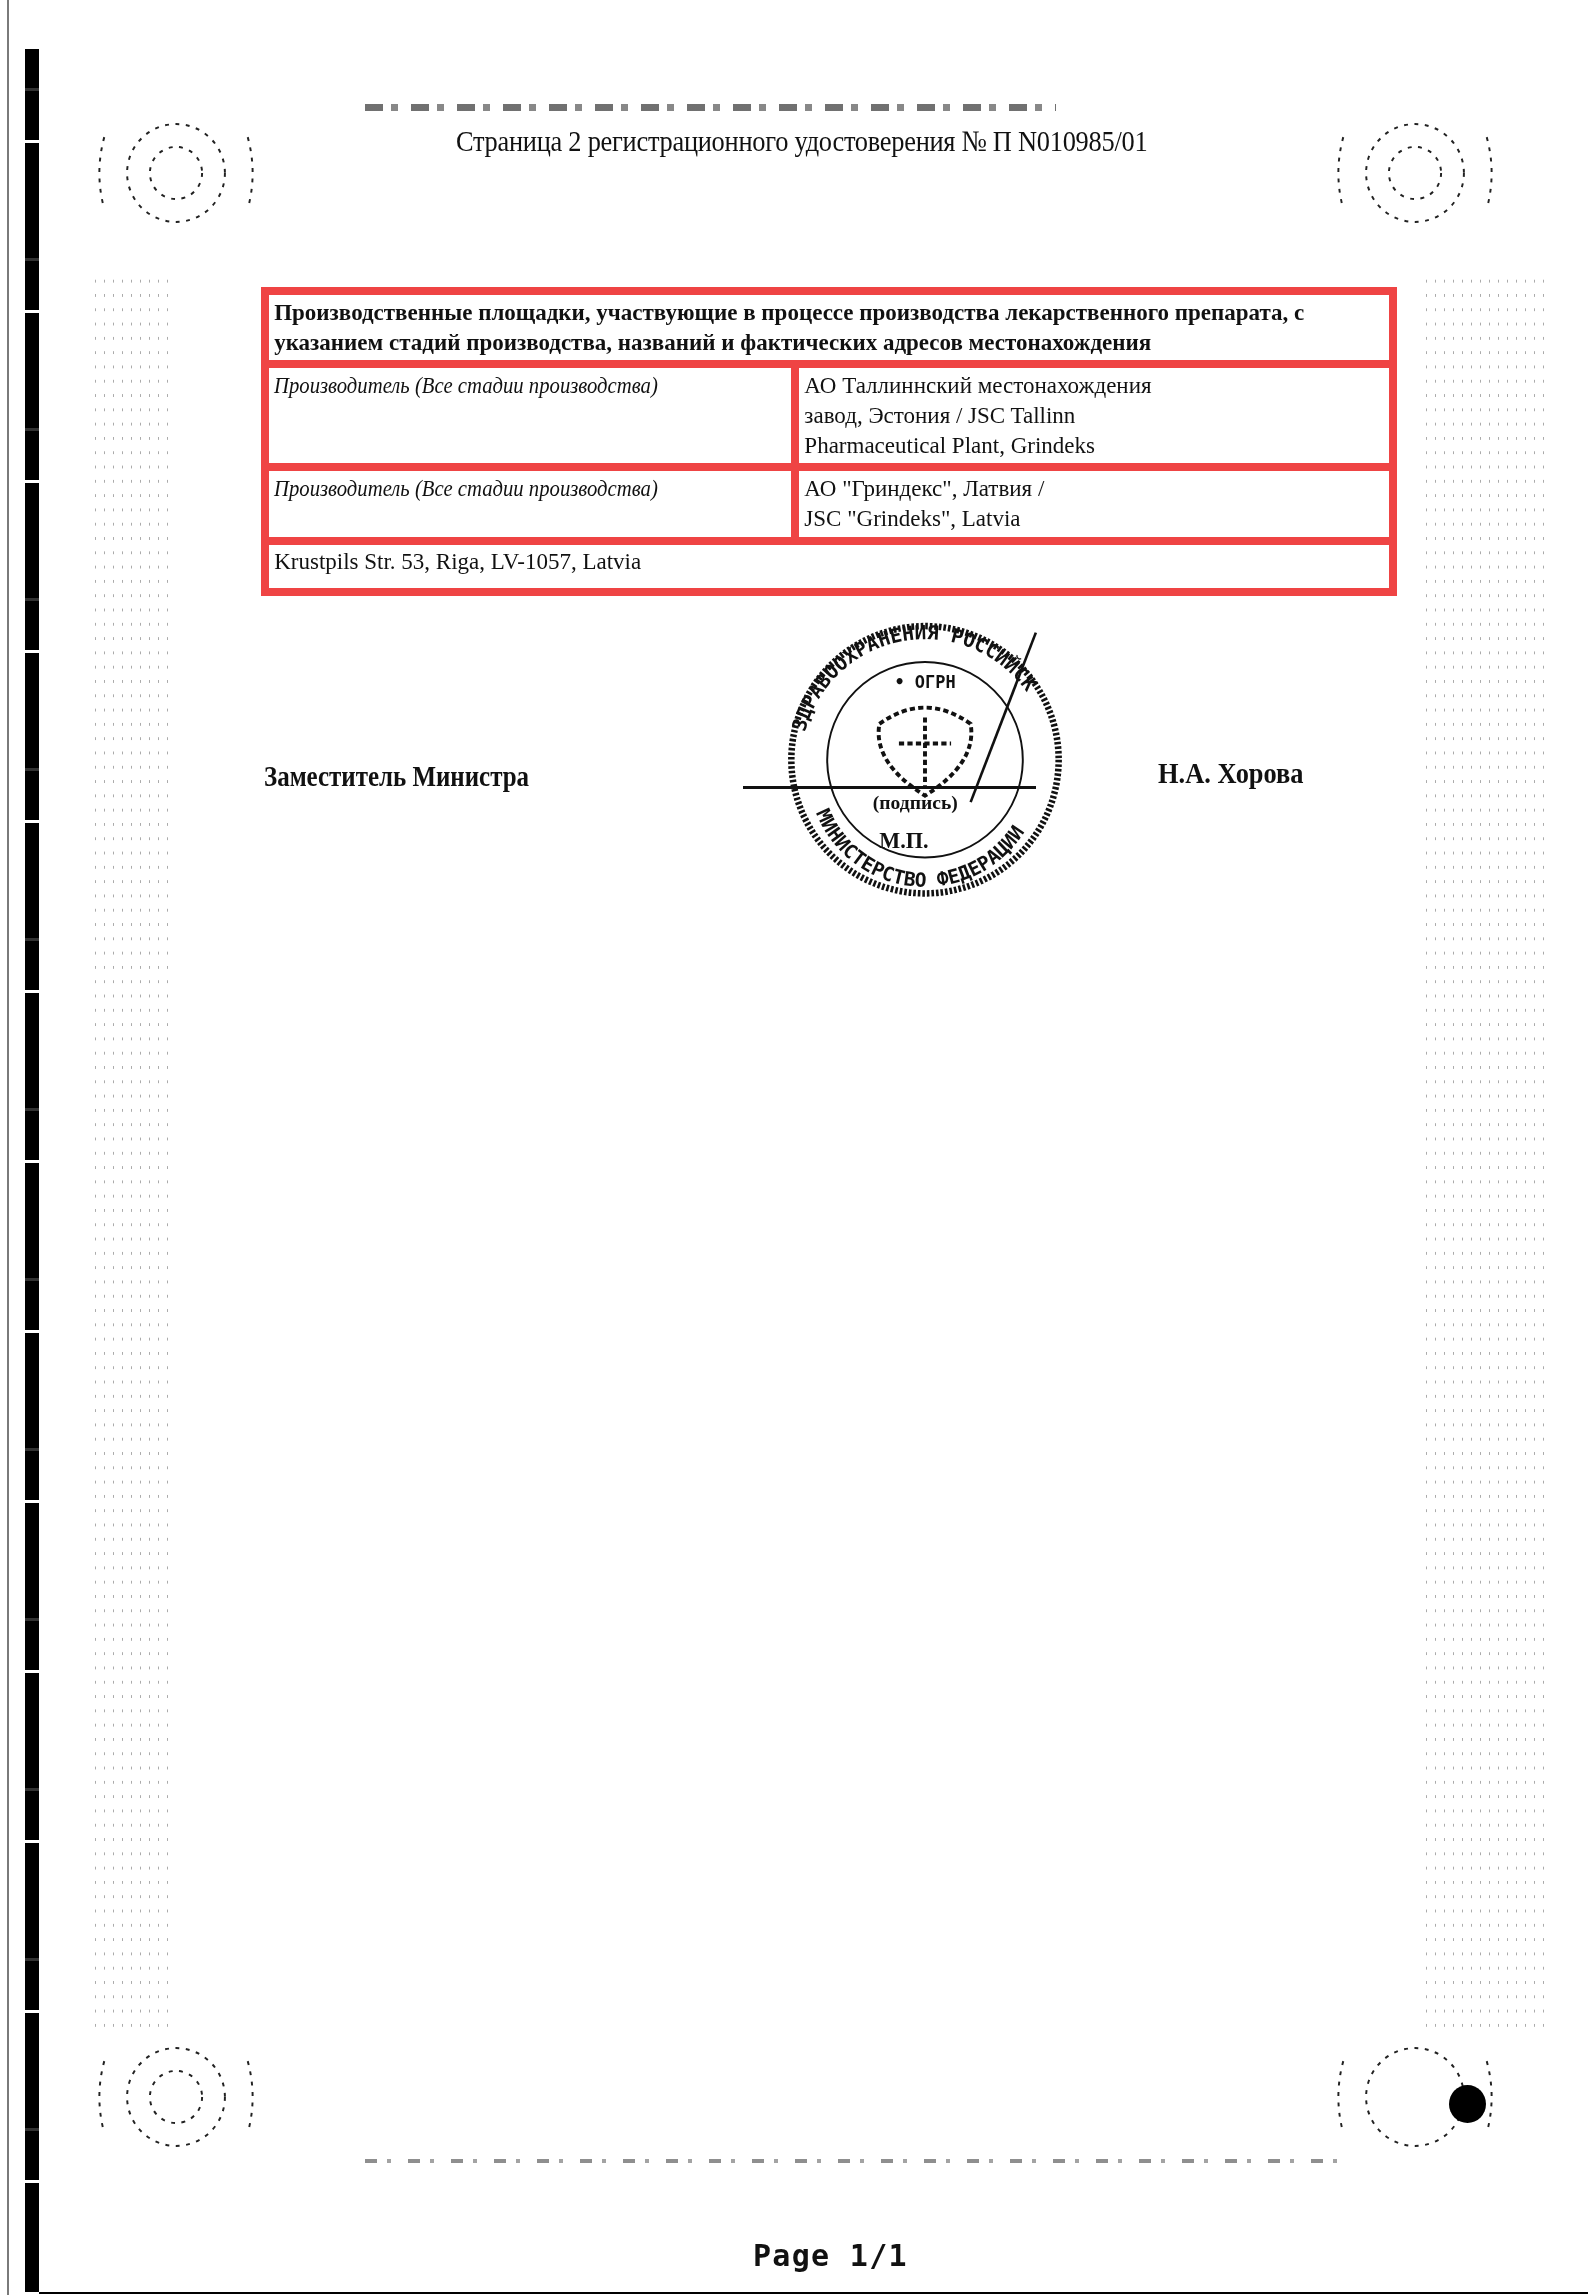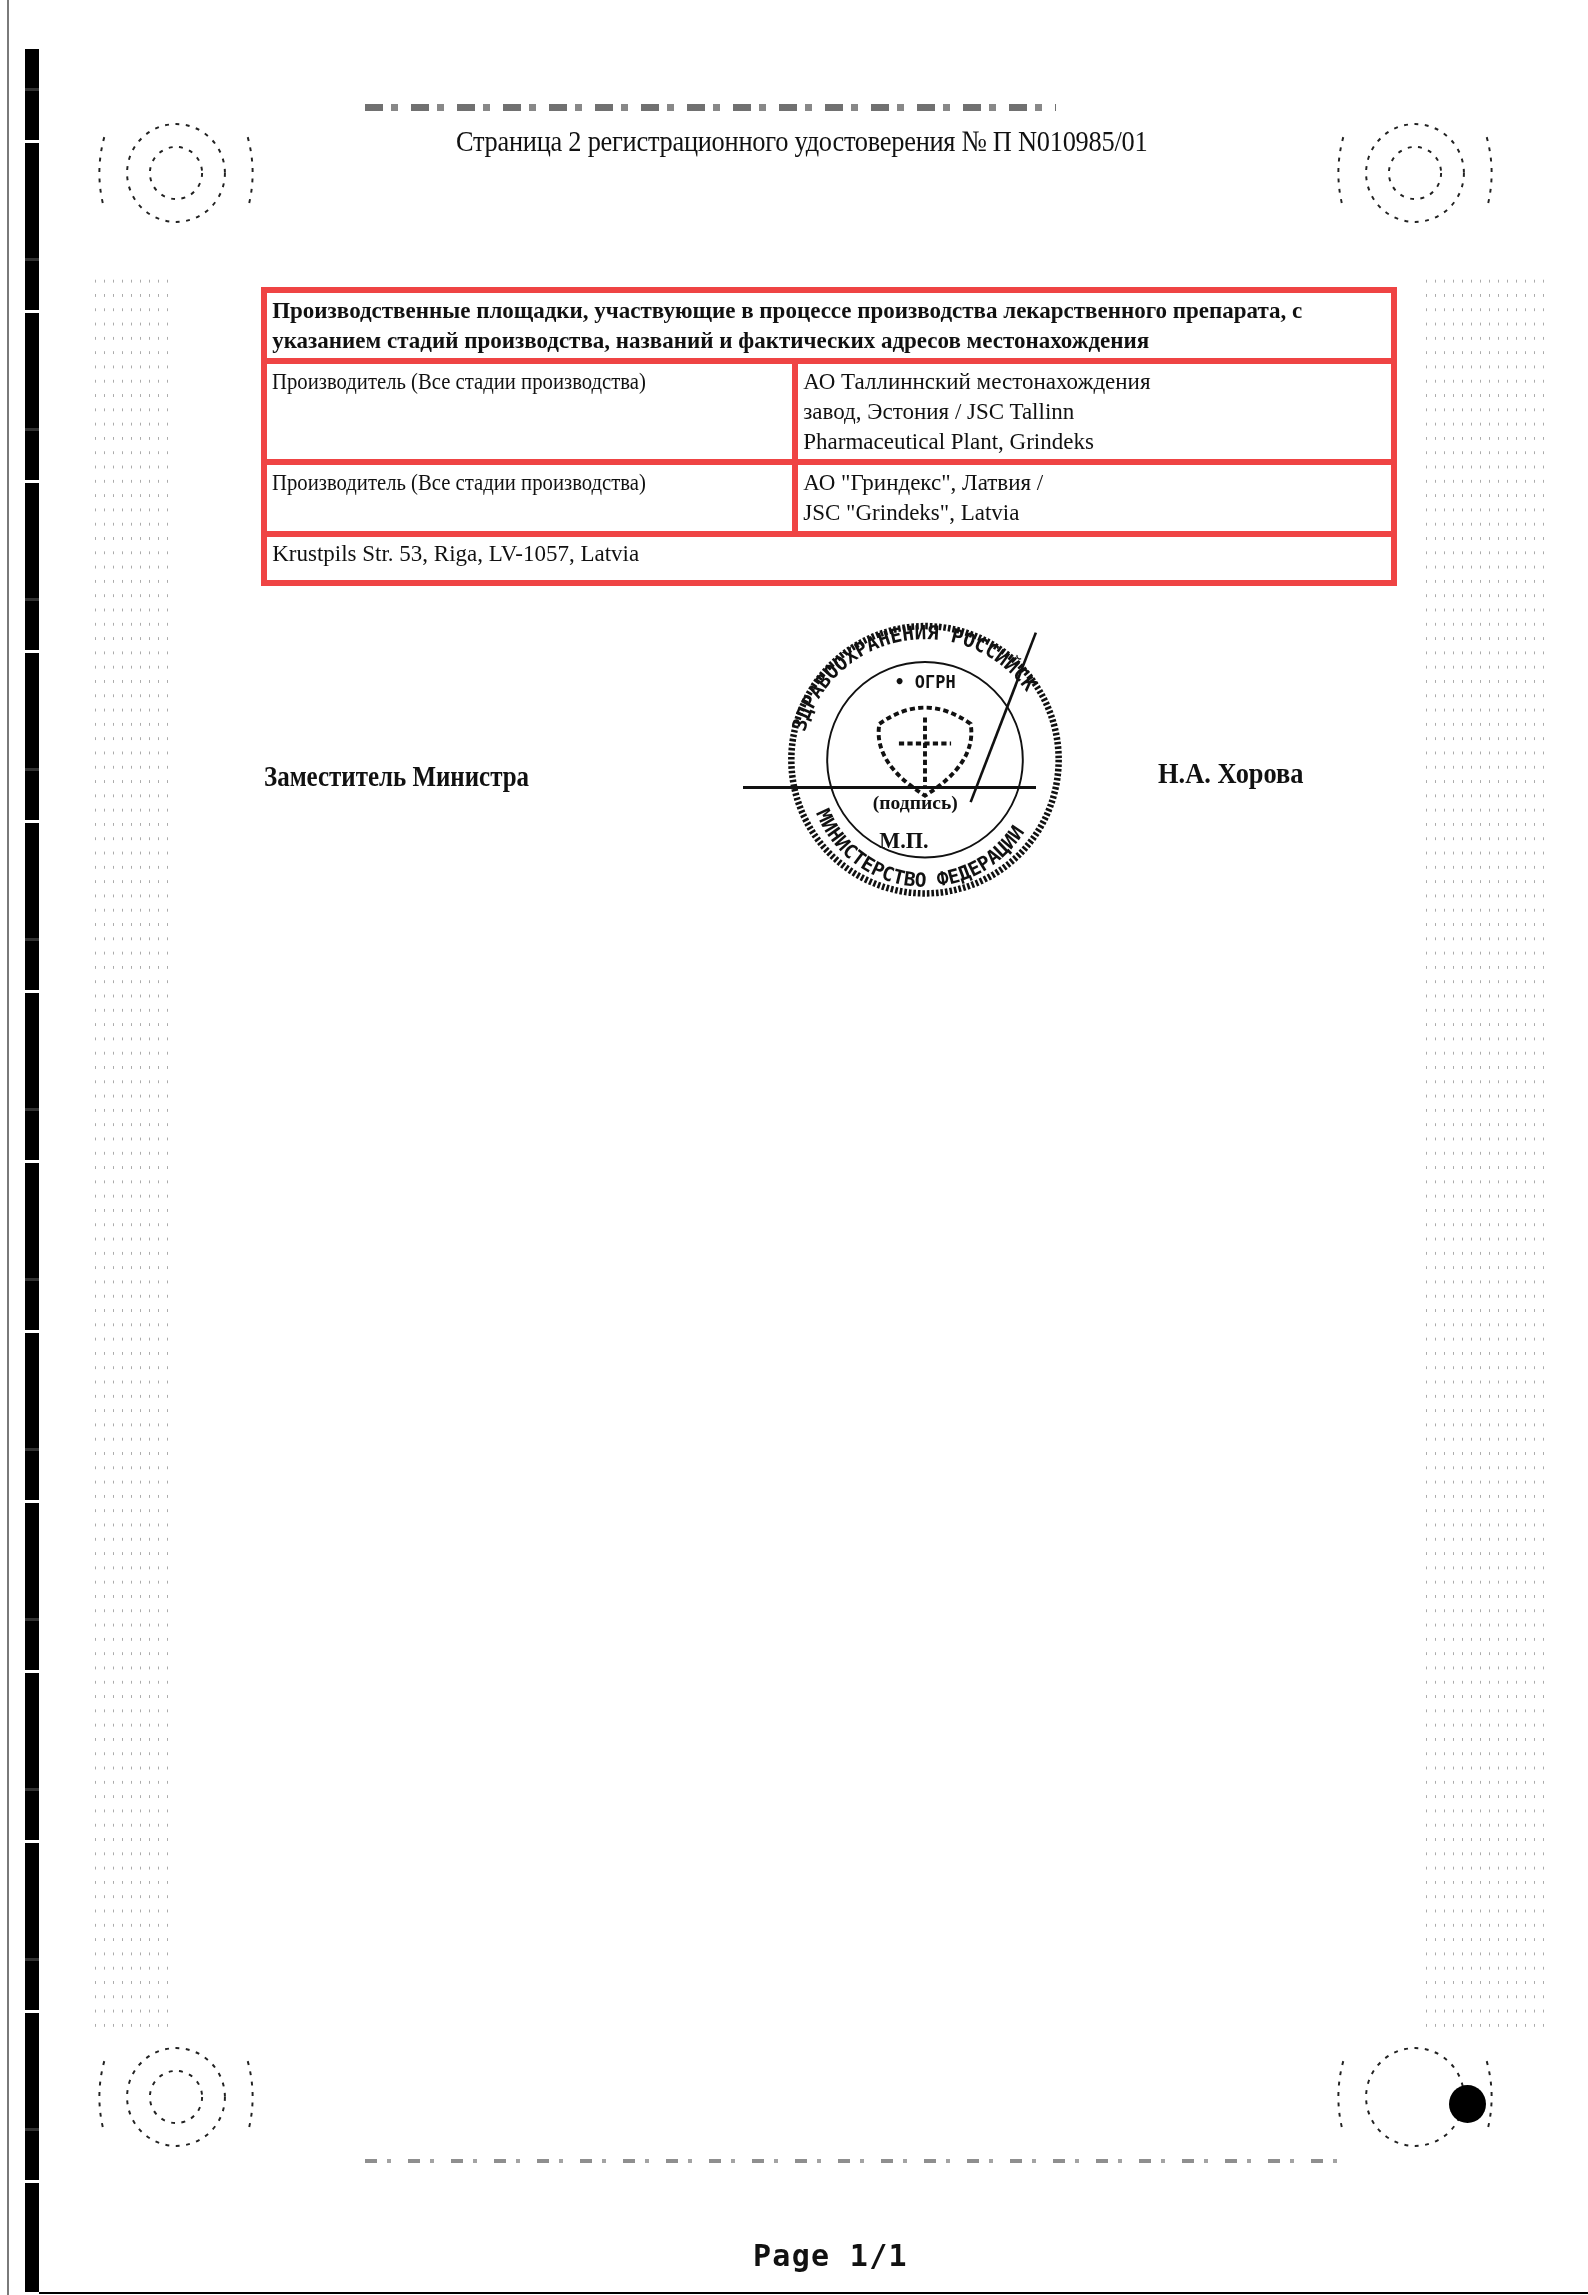--- a/index.html
+++ b/index.html
@@ -31,23 +31,23 @@
       opacity: .6;
     }
     .page-title {
       position: absolute; left: 456px; top: 124px; font-size: 30px; letter-spacing: -0.3px;
       transform: scaleX(0.88); transform-origin: left;
     }
     table.sites {
       position: absolute; left: 261px; top: 287px; width: 1136px;
       border-collapse: collapse; font-size: 23px; line-height: 30px;
     }
-    table.sites td { border: 6px solid #ef4444; padding: 2.6px 5.2px; vertical-align: top; }
+    table.sites td { border: 8px solid #ef4444; padding: 2.6px 5.2px; vertical-align: top; }
     table.sites td.head { font-weight: bold; }
-    td.role { width: 47%; }
+    td.role { font-style: italic; width: 47%; }
     td.addr { height: 38px; }
     .cond { display: inline-block; transform: scaleX(0.9); transform-origin: left; white-space: nowrap; }
     .sign-left {
       position: absolute; left: 264px; top: 760px; font-size: 29px; font-weight: bold;
       transform: scaleX(0.86); transform-origin: left;
     }
     .sign-right {
       position: absolute; left: 1158px; top: 756px; font-size: 30px; font-weight: bold;
       transform: scaleX(0.88); transform-origin: left;
     }

